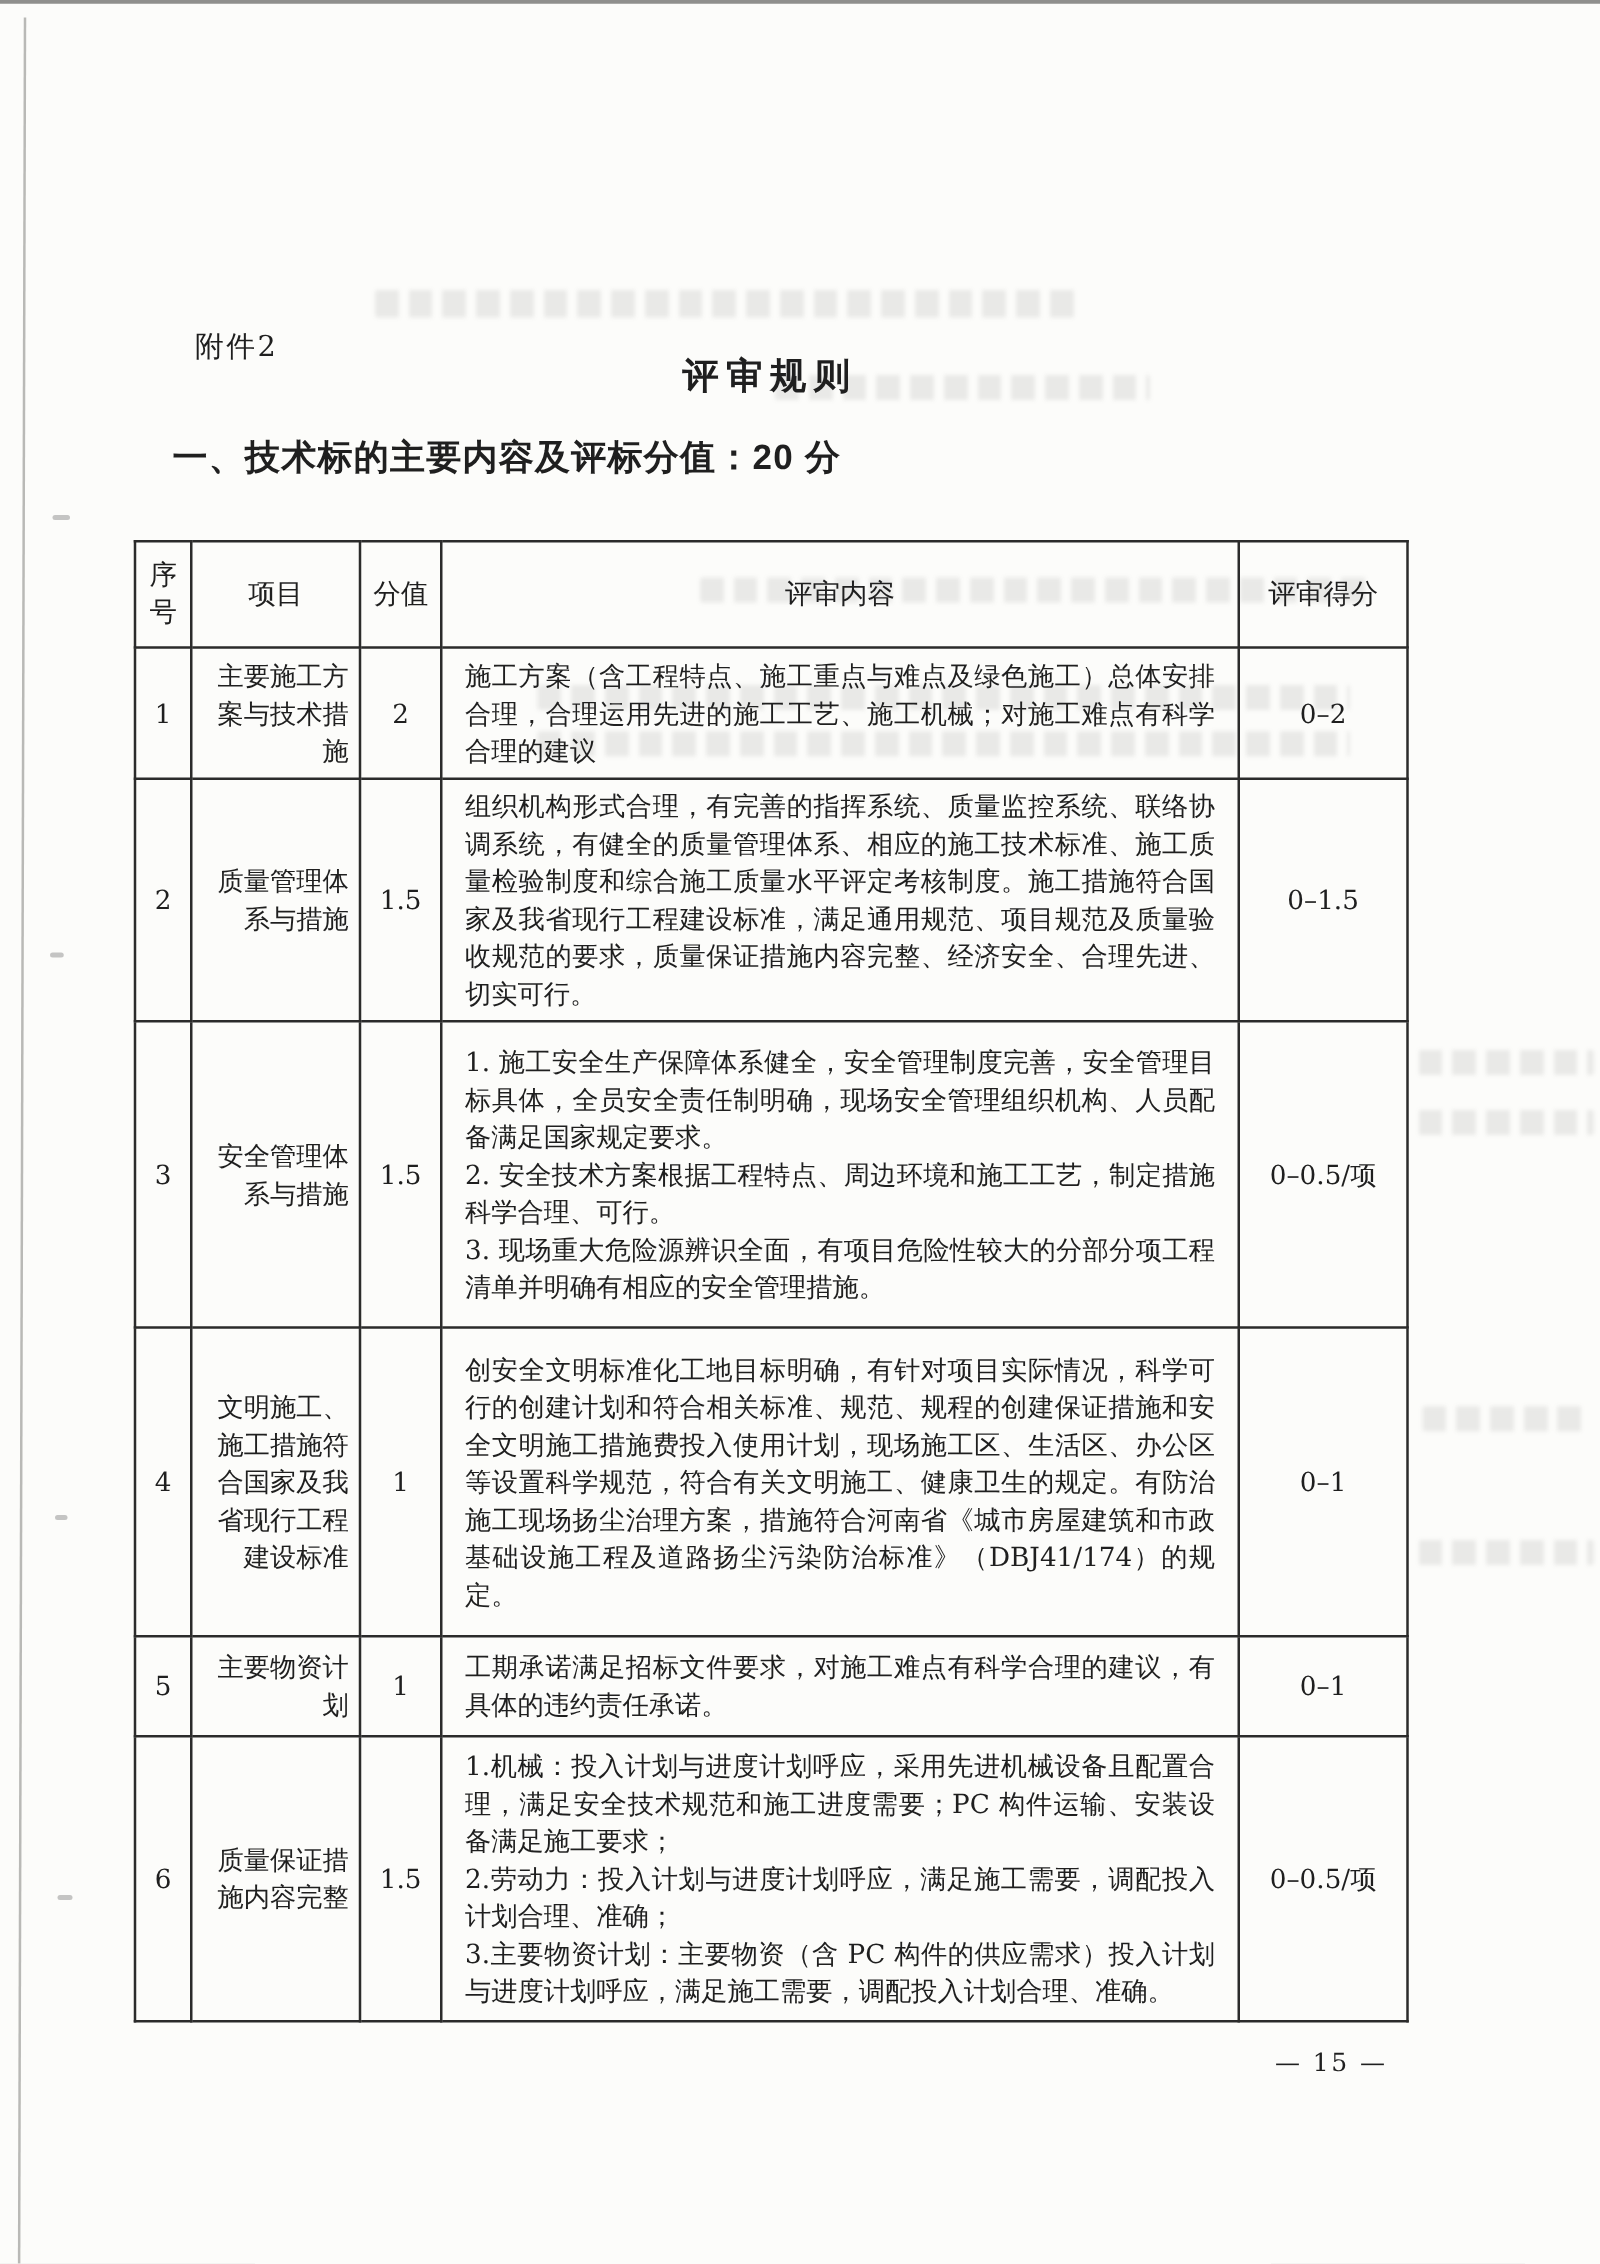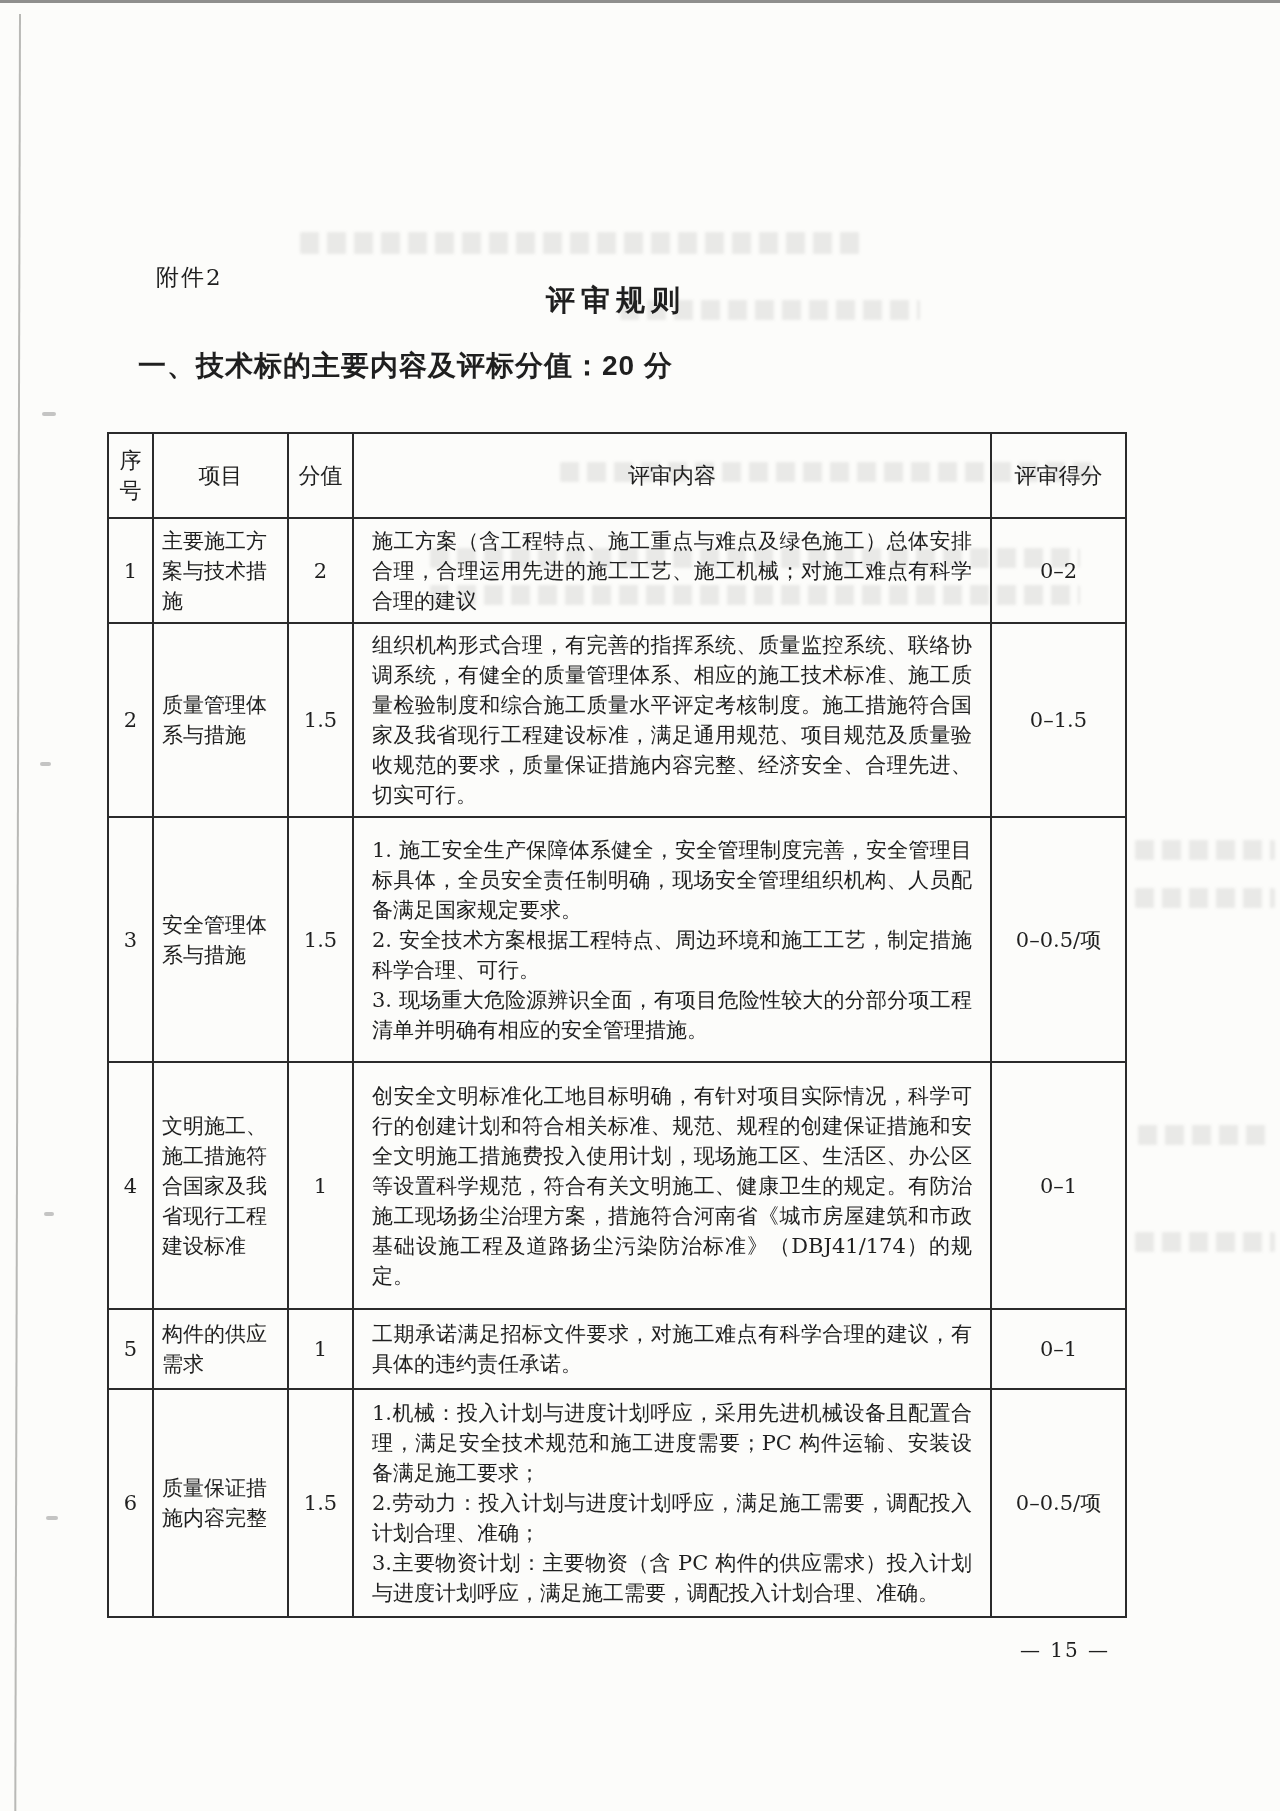--- a/index.html
+++ b/index.html
@@ -49,21 +49,21 @@
     vertical-align:middle;
     overflow:hidden;
   }
   .review-table th{font-size:22px;}
   .col-no{width:45px;}
   .col-item{width:135px;}
   .col-score{width:65px;}
   .col-content{width:638px;}
   .col-range{width:135px;}
   .cell-center{text-align:center;}
-  .cell-item{text-align:left;padding:4px 8px;margin-top:20px;}
+  .cell-item{text-align:right;padding:4px 8px;margin-top:20px;}
   .cell-content{text-align:justify;padding:6px 18px;white-space:pre-line;}
   .pre-line{white-space:pre-line;}
   tr.h-head{height:85px;}
   tr.h-r1{height:105px;}
   tr.h-r2{height:193px;}
   tr.h-r3{height:245px;}
   tr.h-r4{height:247px;}
   tr.h-r5{height:80px;}
   tr.h-r6{height:228px;}
   .page-number{
@@ -139,21 +139,21 @@
     </tr>
     <tr class="h-r4">
       <td class="cell-center">4</td>
       <td class="cell-item">文明施工、施工措施符合国家及我省现行工程建设标准</td>
       <td class="cell-center">1</td>
       <td class="cell-content">创安全文明标准化工地目标明确，有针对项目实际情况，科学可行的创建计划和符合相关标准、规范、规程的创建保证措施和安全文明施工措施费投入使用计划，现场施工区、生活区、办公区等设置科学规范，符合有关文明施工、健康卫生的规定。有防治施工现场扬尘治理方案，措施符合河南省《城市房屋建筑和市政基础设施工程及道路扬尘污染防治标准》（DBJ41/174）的规定。</td>
       <td class="cell-center">0–1</td>
     </tr>
     <tr class="h-r5">
       <td class="cell-center">5</td>
-      <td class="cell-item">构件的供应需求</td>
+      <td class="cell-item">主要物资计划</td>
       <td class="cell-center">1</td>
       <td class="cell-content">工期承诺满足招标文件要求，对施工难点有科学合理的建议，有具体的违约责任承诺。</td>
       <td class="cell-center">0–1</td>
     </tr>
     <tr class="h-r6">
       <td class="cell-center">6</td>
       <td class="cell-item">质量保证措施内容完整</td>
       <td class="cell-center">1.5</td>
       <td class="cell-content">1.机械：投入计划与进度计划呼应，采用先进机械设备且配置合理，满足安全技术规范和施工进度需要；PC 构件运输、安装设备满足施工要求；
 2.劳动力：投入计划与进度计划呼应，满足施工需要，调配投入计划合理、准确；

